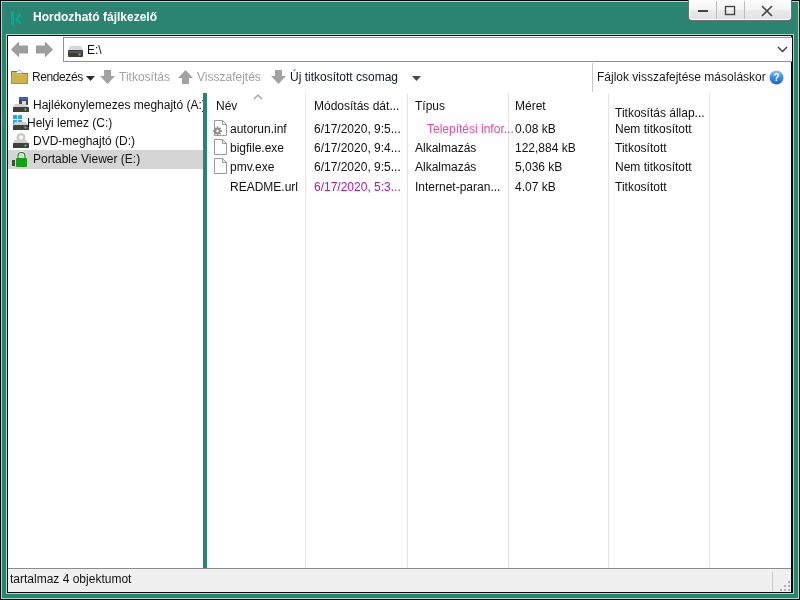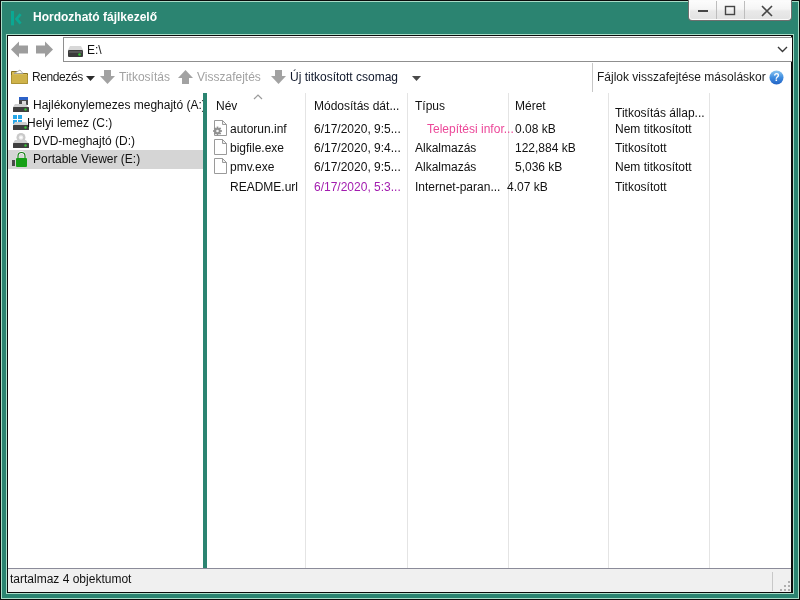--- a/index.html
+++ b/index.html
@@ -191,21 +191,21 @@
     <div class="txt" style="left:107px; top:87px; font-size:12px; color:#a21caf;">6/17/2020, 5:3...</div>
 
     <div class="txt" style="left:208px; top:29px; font-size:12px; color:#ec4899;margin-left:12px;">Telepítési infor...</div>
     <div class="txt" style="left:208px; top:48px; font-size:12px; color:#111;">Alkalmazás</div>
     <div class="txt" style="left:208px; top:67px; font-size:12px; color:#111;">Alkalmazás</div>
     <div class="txt" style="left:208px; top:87px; font-size:12px; color:#111;">Internet-paran...</div>
 
     <div class="txt" style="left:308px; top:29px; font-size:12px; color:#111;">0.08 kB</div>
     <div class="txt" style="left:308px; top:48px; font-size:12px; color:#111;">122,884 kB</div>
     <div class="txt" style="left:308px; top:67px; font-size:12px; color:#111;">5,036 kB</div>
-    <div class="txt" style="left:300px; top:87px; font-size:12px; color:#111;">4.07 kB</div>
+    <div class="txt" style="left:308px; top:87px; font-size:12px; color:#111;">4.07 kB</div>
 
     <div class="txt" style="left:408px; top:29px; font-size:12px; color:#111;">Nem titkosított</div>
     <div class="txt" style="left:408px; top:48px; font-size:12px; color:#111;">Titkosított</div>
     <div class="txt" style="left:408px; top:67px; font-size:12px; color:#111;">Nem titkosított</div>
     <div class="txt" style="left:408px; top:87px; font-size:12px; color:#111;">Titkosított</div>
   </div>
 
   <div class="abs" style="left:8px; right:9px; bottom:8px; height:23px; background:#f0f0f0; border-top:1px solid #8b8b99;"></div>
   <div class="txt" style="left:10px; top:572px; font-size:12px; color:#111;">tartalmaz 4 objektumot</div>
   <div class="abs" style="left:772px; bottom:9px; width:1px; height:19px; background:#c8c8c8;"></div>

